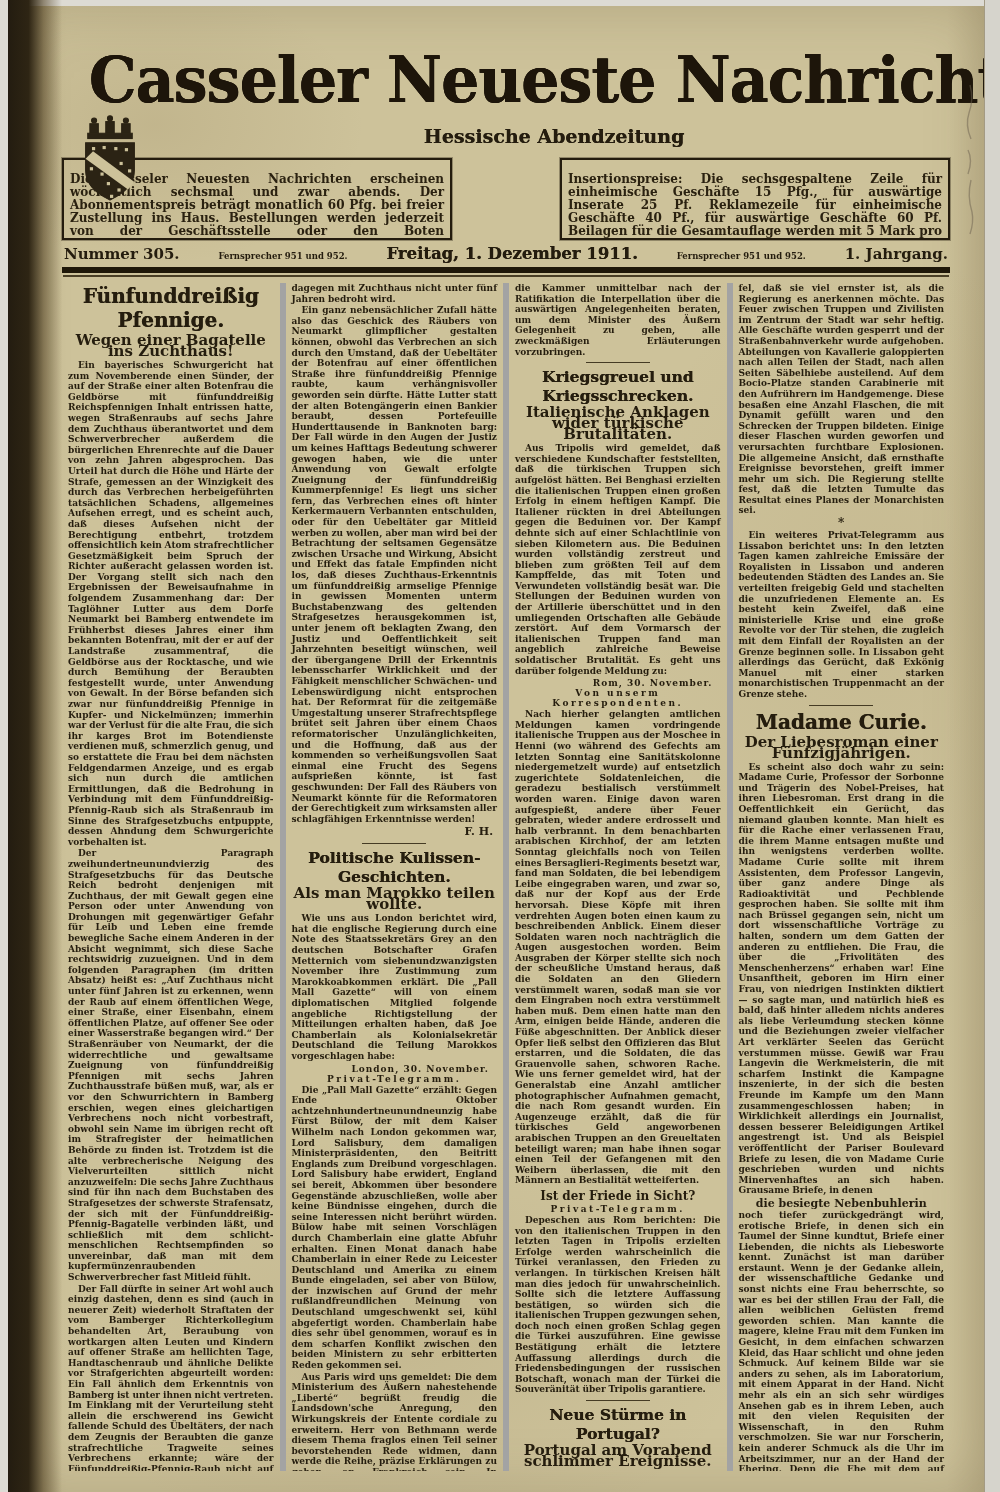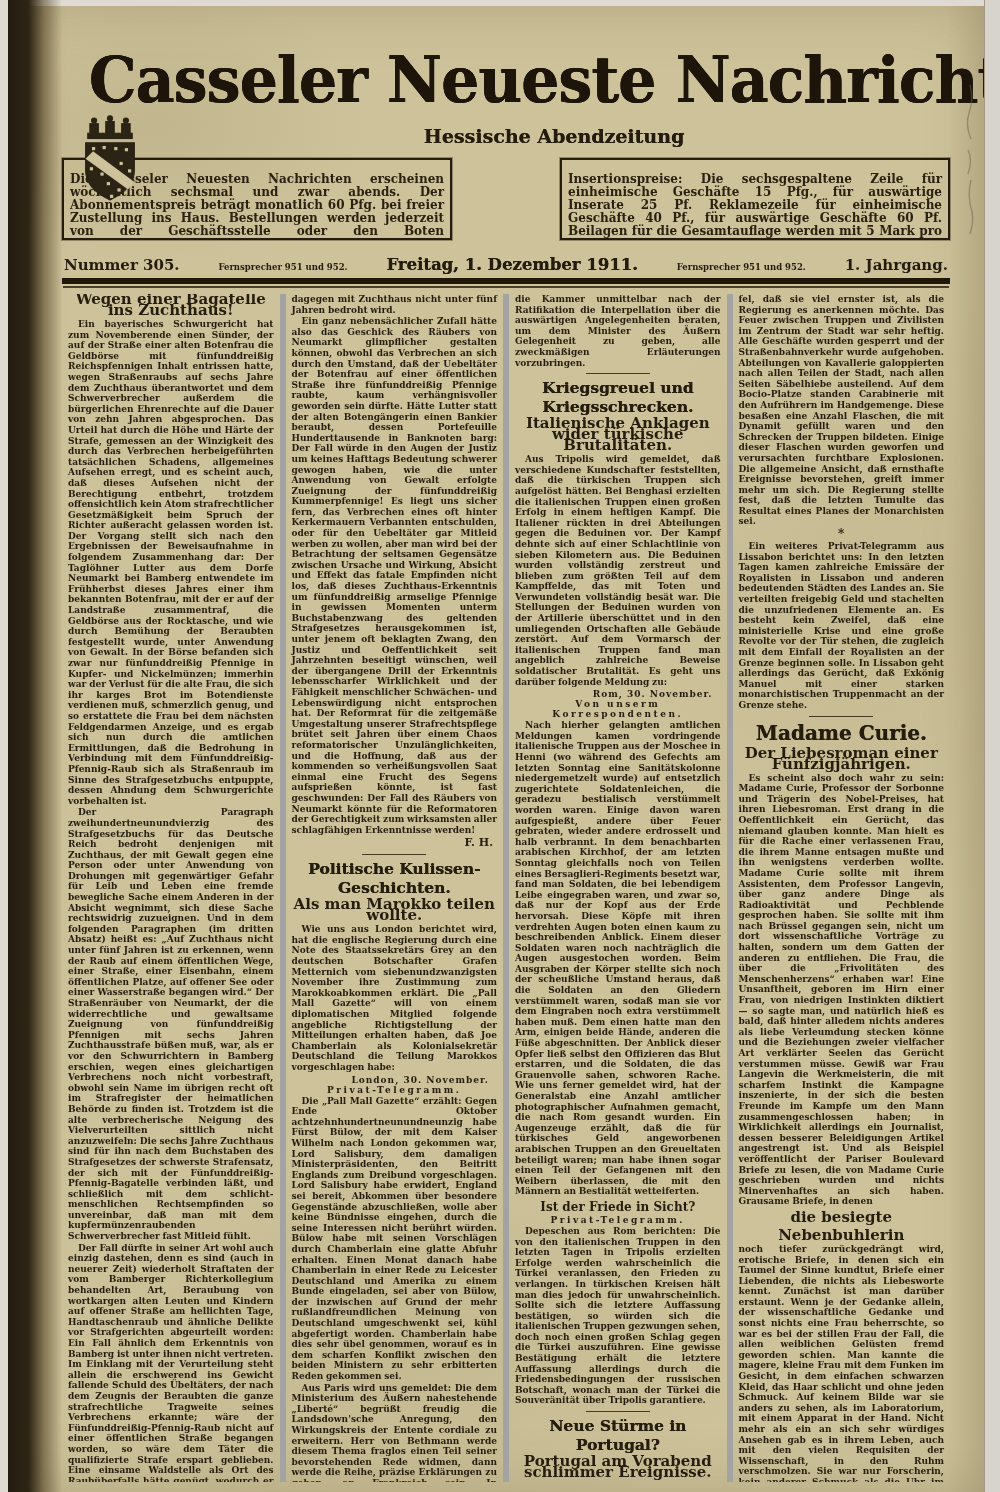--- a/index.html
+++ b/index.html
@@ -46,21 +46,21 @@
 
   .infobox-row{display:flex;margin-top:8px;}
   .infobox{
     flex:1 1 0;border:2px solid #241c0e;box-shadow:0 0 0 1px rgba(36,28,14,.35);
     padding:13px 6px;height:52px;overflow:hidden;
     font-size:12px;line-height:13px;font-weight:bold;color:#2a2110;text-align:justify;
   }
   .infobox-gap{width:108px;}
 
   .dateline-row{
-    display:flex;align-items:baseline;margin-top:15px;padding:0 2px;color:#241c0e;
+    display:flex;align-items:baseline;margin-top:4px;padding:0 2px;color:#241c0e;
   }
   .dl-issue{font-size:15px;font-weight:bold;flex:0 0 auto;}
   .dl-phone{font-size:8.5px;font-weight:bold;flex:1 1 0;text-align:center;}
   .dl-date{font-size:16.5px;font-weight:bold;flex:0 0 auto;text-shadow:.3px 0 #241c0e;}
   .dl-vol{font-size:15px;font-weight:bold;flex:0 0 auto;}
   .thick-rule{margin-top:4px;height:6px;background:#1f1809;border-bottom:2px solid #cdc29a;box-shadow:0 3px 0 -1px #4a3f26;}
 
   
   .columns{display:flex;margin-top:8px;height:1188px;}
   .col{
@@ -74,21 +74,21 @@
   .b-sub{font-size:15px;font-weight:bold;text-align:center;margin:0 0 3px;line-height:11px;}
   .b-p,.b-pn{
     font-size:9px;line-height:10.6px;font-weight:bold;text-align:justify;
     margin:0 0 1px;word-spacing:-0.4px;
   }
   .b-p{text-indent:10px;}
   .b-dr{font-size:9px;font-weight:bold;text-align:right;letter-spacing:1px;margin:2px 8px 0 0;}
   .b-tg{font-size:9px;font-weight:bold;text-align:center;letter-spacing:2.5px;margin:0 0 1px;}
   .b-by{font-size:11px;font-weight:bold;text-align:right;margin:0 4px 2px 0;}
   .b-star{font-size:12px;font-weight:bold;text-align:center;line-height:10px;margin:2px 0;}
-  .b-cb{font-size:15px;font-weight:bold;text-align:center;margin:0;}
+  .b-cb{font-size:11px;font-weight:bold;text-align:center;margin:0;}
   .b-sep{width:64px;height:1px;background:#453b24;margin:5px auto 4px;}
 </style>
 </head>
 <body>
 
 <div class="page"></div>
 
 <div class="content">
 
   <div class="masthead-title">Casseler Neueste Nachrichten</div>
@@ -137,20 +137,21 @@
     <div class="dl-phone">Fernsprecher 951 und 952.</div>
     <div class="dl-date">Freitag, 1. Dezember 1911.</div>
     <div class="dl-phone">Fernsprecher 951 und 952.</div>
     <div class="dl-vol">1. Jahrgang.</div>
   </div>
 
   <div class="thick-rule"></div>
 
   <div class="columns">
       <div class="col">
+        <div class="b-h1">Fünfunddreißig Pfennige.</div>
         <div class="b-sub">Wegen einer Bagatelle ins Zuchthaus!</div>
         <div class="b-p">Ein bayerisches Schwurgericht hat zum Novemberende einen Sünder, der auf der Straße einer alten Botenfrau die Geldbörse mit fünfunddreißig Reichspfennigen Inhalt entrissen hatte, wegen Straßenraubs auf sechs Jahre dem Zuchthaus überantwortet und dem Schwerverbrecher außerdem die bürgerlichen Ehrenrechte auf die Dauer von zehn Jahren abgesprochen. Das Urteil hat durch die Höhe und Härte der Strafe, gemessen an der Winzigkeit des durch das Verbrechen herbeigeführten tatsächlichen Schadens, allgemeines Aufsehen erregt, und es scheint auch, daß dieses Aufsehen nicht der Berechtigung entbehrt, trotzdem offensichtlich kein Atom strafrechtlicher Gesetzmäßigkeit beim Spruch der Richter außeracht gelassen worden ist. Der Vorgang stellt sich nach den Ergebnissen der Beweisaufnahme in folgendem Zusammenhang dar: Der Taglöhner Lutter aus dem Dorfe Neumarkt bei Bamberg entwendete im Frühherbst dieses Jahres einer ihm bekannten Botenfrau, mit der er auf der Landstraße zusammentraf, die Geldbörse aus der Rocktasche, und wie durch Bemühung der Beraubten festgestellt wurde, unter Anwendung von Gewalt. In der Börse befanden sich zwar nur fünfunddreißig Pfennige in Kupfer- und Nickelmünzen; immerhin war der Verlust für die alte Frau, die sich ihr karges Brot im Botendienste verdienen muß, schmerzlich genug, und so erstattete die Frau bei dem nächsten Feldgendarmen Anzeige, und es ergab sich nun durch die amtlichen Ermittlungen, daß die Bedrohung in Verbindung mit dem Fünfunddreißig-Pfennig-Raub sich als Straßenraub im Sinne des Strafgesetzbuchs entpuppte, dessen Ahndung dem Schwurgerichte vorbehalten ist.</div>
         <div class="b-p">Der Paragraph zweihundertneunundvierzig des Strafgesetzbuchs für das Deutsche Reich bedroht denjenigen mit Zuchthaus, der mit Gewalt gegen eine Person oder unter Anwendung von Drohungen mit gegenwärtiger Gefahr für Leib und Leben eine fremde bewegliche Sache einem Anderen in der Absicht wegnimmt, sich diese Sache rechtswidrig zuzueignen. Und in dem folgenden Paragraphen (im dritten Absatz) heißt es: „Auf Zuchthaus nicht unter fünf Jahren ist zu erkennen, wenn der Raub auf einem öffentlichen Wege, einer Straße, einer Eisenbahn, einem öffentlichen Platze, auf offener See oder einer Wasserstraße begangen wird.“ Der Straßenräuber von Neumarkt, der die widerrechtliche und gewaltsame Zueignung von fünfunddreißig Pfennigen mit sechs Jahren Zuchthausstrafe büßen muß, war, als er vor den Schwurrichtern in Bamberg erschien, wegen eines gleichartigen Verbrechens noch nicht vorbestraft, obwohl sein Name im übrigen recht oft im Strafregister der heimatlichen Behörde zu finden ist. Trotzdem ist die alte verbrecherische Neigung des Vielverurteilten sittlich nicht anzuzweifeln: Die sechs Jahre Zuchthaus sind für ihn nach dem Buchstaben des Strafgesetzes der schwerste Strafensatz, der sich mit der Fünfunddreißig-Pfennig-Bagatelle verbinden läßt, und schließlich mit dem schlicht-menschlichen Rechtsempfinden so unvereinbar, daß man mit dem kupfermünzenraubenden Schwerverbrecher fast Mitleid fühlt.</div>
         <div class="b-p">Der Fall dürfte in seiner Art wohl auch einzig dastehen, denn es sind (auch in neuerer Zeit) wiederholt Straftaten der vom Bamberger Richterkollegium behandelten Art, Beraubung von wortkargen alten Leuten und Kindern auf offener Straße am hellichten Tage, Handtaschenraub und ähnliche Delikte vor Strafgerichten abgeurteilt worden: Ein Fall ähnlich dem Erkenntnis von Bamberg ist unter ihnen nicht vertreten. Im Einklang mit der Verurteilung steht allein die erschwerend ins Gewicht fallende Schuld des Übeltäters, der nach dem Zeugnis der Beraubten die ganze strafrechtliche Tragweite seines Verbrechens erkannte; wäre der Fünfunddreißig-Pfennig-Raub nicht auf einer öffentlichen Straße begangen worden, so wäre dem Täter die qualifizierte Strafe erspart geblieben. Eine einsame Waldstelle als Ort des Raubüberfalls hätte genügt, wodurch er sich in der Vorstellungswelt strafender Gerechtigkeit wesentlich günstiger gestellt haben würde, obwohl Zweck und Erfolg des Raubs in beiden Fällen die gleichen gewesen wären. Der Gesetzgeber hat eben, als er die Strafdrohung gegen den Straßenraub verschärfte, an die Fälle nicht gedacht, in denen der Schaden sich auf wenige Pfennige beläuft. Die strafrechtliche Unterscheidung gibt in dieser Beziehung so manches Rätsel auf: Für einen Raub, dem das Charakteristikum der Straßengefährdung fehlt, erkennt das Gesetz mildernde Umstände an, während der Straßenraub</div>
       </div>
       <div class="col">
         <div class="b-pn">dagegen mit Zuchthaus nicht unter fünf Jahren bedroht wird.</div>
         <div class="b-p">Ein ganz nebensächlicher Zufall hätte also das Geschick des Räubers von Neumarkt glimpflicher gestalten können, obwohl das Verbrechen an sich durch den Umstand, daß der Uebeltäter der Botenfrau auf einer öffentlichen Straße ihre fünfunddreißig Pfennige raubte, kaum verhängnisvoller geworden sein dürfte. Hätte Lutter statt der alten Botengängerin einen Bankier beraubt, dessen Portefeuille Hunderttausende in Banknoten barg: Der Fall würde in den Augen der Justiz um keines Hafttags Bedeutung schwerer gewogen haben, wie die unter Anwendung von Gewalt erfolgte Zueignung der fünfunddreißig Kummerpfennige! Es liegt uns sicher fern, das Verbrechen eines oft hinter Kerkermauern Verbannten entschulden, oder für den Uebeltäter gar Mitleid werben zu wollen, aber man wird bei der Betrachtung der seltsamen Gegensätze zwischen Ursache und Wirkung, Absicht und Effekt das fatale Empfinden nicht los, daß dieses Zuchthaus-Erkenntnis um fünfunddreißig armselige Pfennige in gewissen Momenten unterm Buchstabenzwang des geltenden Strafgesetzes herausgekommen ist, unter jenem oft beklagten Zwang, den Justiz und Oeffentlichkeit seit Jahrzehnten beseitigt wünschen, weil der übergangene Drill der Erkenntnis lebensscharfer Wirklichkeit und der Fähigkeit menschlicher Schwächen- und Lebenswürdigung nicht entsprochen hat. Der Reformrat für die zeitgemäße Umgestaltung unserer Strafrechtspflege brütet seit Jahren über einem Chaos reformatorischer Unzulänglichkeiten, und die Hoffnung, daß aus der kommenden so verheißungsvollen Saat einmal eine Frucht des Segens aufsprießen könnte, ist fast geschwunden: Der Fall des Räubers von Neumarkt könnte für die Reformatoren der Gerechtigkeit zum wirksamsten aller schlagfähigen Erkenntnisse werden!</div>
         <div class="b-by">F. H.</div>
         <div class="b-sep"></div>

